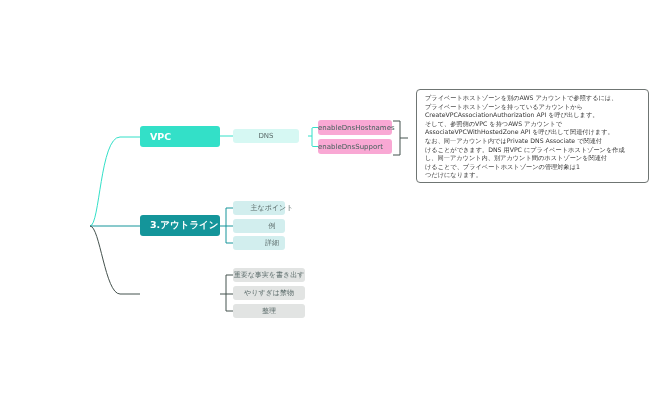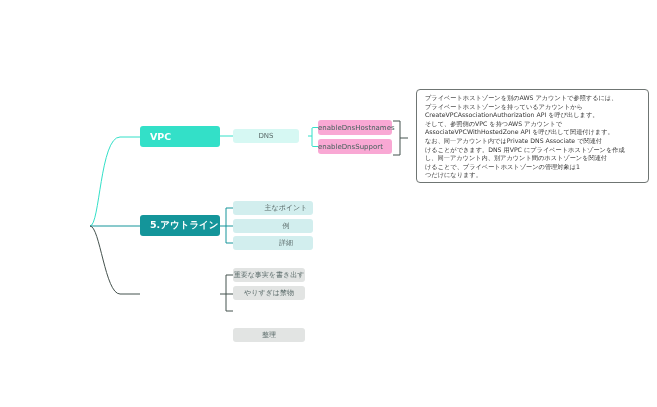--- a/index.html
+++ b/index.html
@@ -12,28 +12,28 @@
             background: #134245; color: #fff; font-weight: bold; font-size: 13px; justify-content: center; }
     .main { height: 21px; border-radius: 3px; color: #fff; font-weight: bold; font-size: 9.5px; padding-left: 10px; }
     .main.vpc { left: 140px; top: 126px; width: 80px; background: #33e0c8; }
     .main.outline { left: 140px; top: 215px; width: 80px; background: #14959a; }
     .main.hint { left: 140px; top: 283px; width: 80px; background: #45524e; }
     .sub { height: 14px; border-radius: 3px; font-size: 7px; justify-content: center; color: #5b6b6a; }
     .sub.dns { left: 233px; top: 129px; width: 66px; background: #d6f8f3; }
     .sub.vpcleaf { width: 74px; background: #f9a8d4; color: #45605b; font-size: 7px; justify-content: flex-start; padding-left: 0; }
     .sub.h1 { left: 318px; top: 120px; height: 15px; }
     .sub.h2 { left: 318px; top: 139px; height: 15px; }
-    .sub.out { left: 233px; width: 80px; background: #d2eeee; padding-left: 26px; }
+    .sub.out { left: 233px; width: 52px; background: #d2eeee; padding-left: 26px; }
     .sub.o1 { top: 201px; }
     .sub.o2 { top: 219px; }
     .sub.o3 { top: 236px; }
     .sub.hnt { left: 233px; width: 72px; background: #e2e4e3; }
     .sub.t1 { top: 268px; }
     .sub.t2 { top: 286px; }
-    .sub.t3 { top: 304px; margin-top: 24px; }
+    .sub.t3 { top: 304px; }
     .note { position: absolute; left: 416px; top: 89px; width: 233px; height: 94px; box-sizing: border-box;
             border: 1px solid #6f7573; border-radius: 4px; background: #fff; padding: 4px 8px;
             font-size: 6.2px; line-height: 8.6px; color: #333; }
     .note div { white-space: nowrap; }
   </style>
 </head>
 <body>
 
 <div class="canvas">
   <svg class="links" viewBox="0 0 657 407">
@@ -54,21 +54,21 @@
 
     <path d="M220 294 L 226 294 M226 275 L 226 311 M226 275 L 233 275 M226 311 L 233 311 M226 294 L 233 294" fill="none" stroke="#45524e" stroke-width="1"></path>
   </svg>
 
 
   <div class="node main vpc">VPC</div>
   <div class="node sub dns">DNS</div>
   <div class="node sub vpcleaf h1">enableDnsHostnames</div>
   <div class="node sub vpcleaf h2">enableDnsSupport</div>
 
-  <div class="node main outline">5.アウトライン</div>
+  <div class="node main outline">3.アウトライン</div>
   <div class="node sub out o1">主なポイント</div>
   <div class="node sub out o2">例</div>
   <div class="node sub out o3">詳細</div>
 
   <div class="node sub hnt t1">重要な事実を書き出す</div>
   <div class="node sub hnt t2">やりすぎは禁物</div>
   <div class="node sub hnt t3">整理</div>
 
   <div class="note">
     <div>プライベートホストゾーンを別のAWS アカウントで参照するには、</div>

